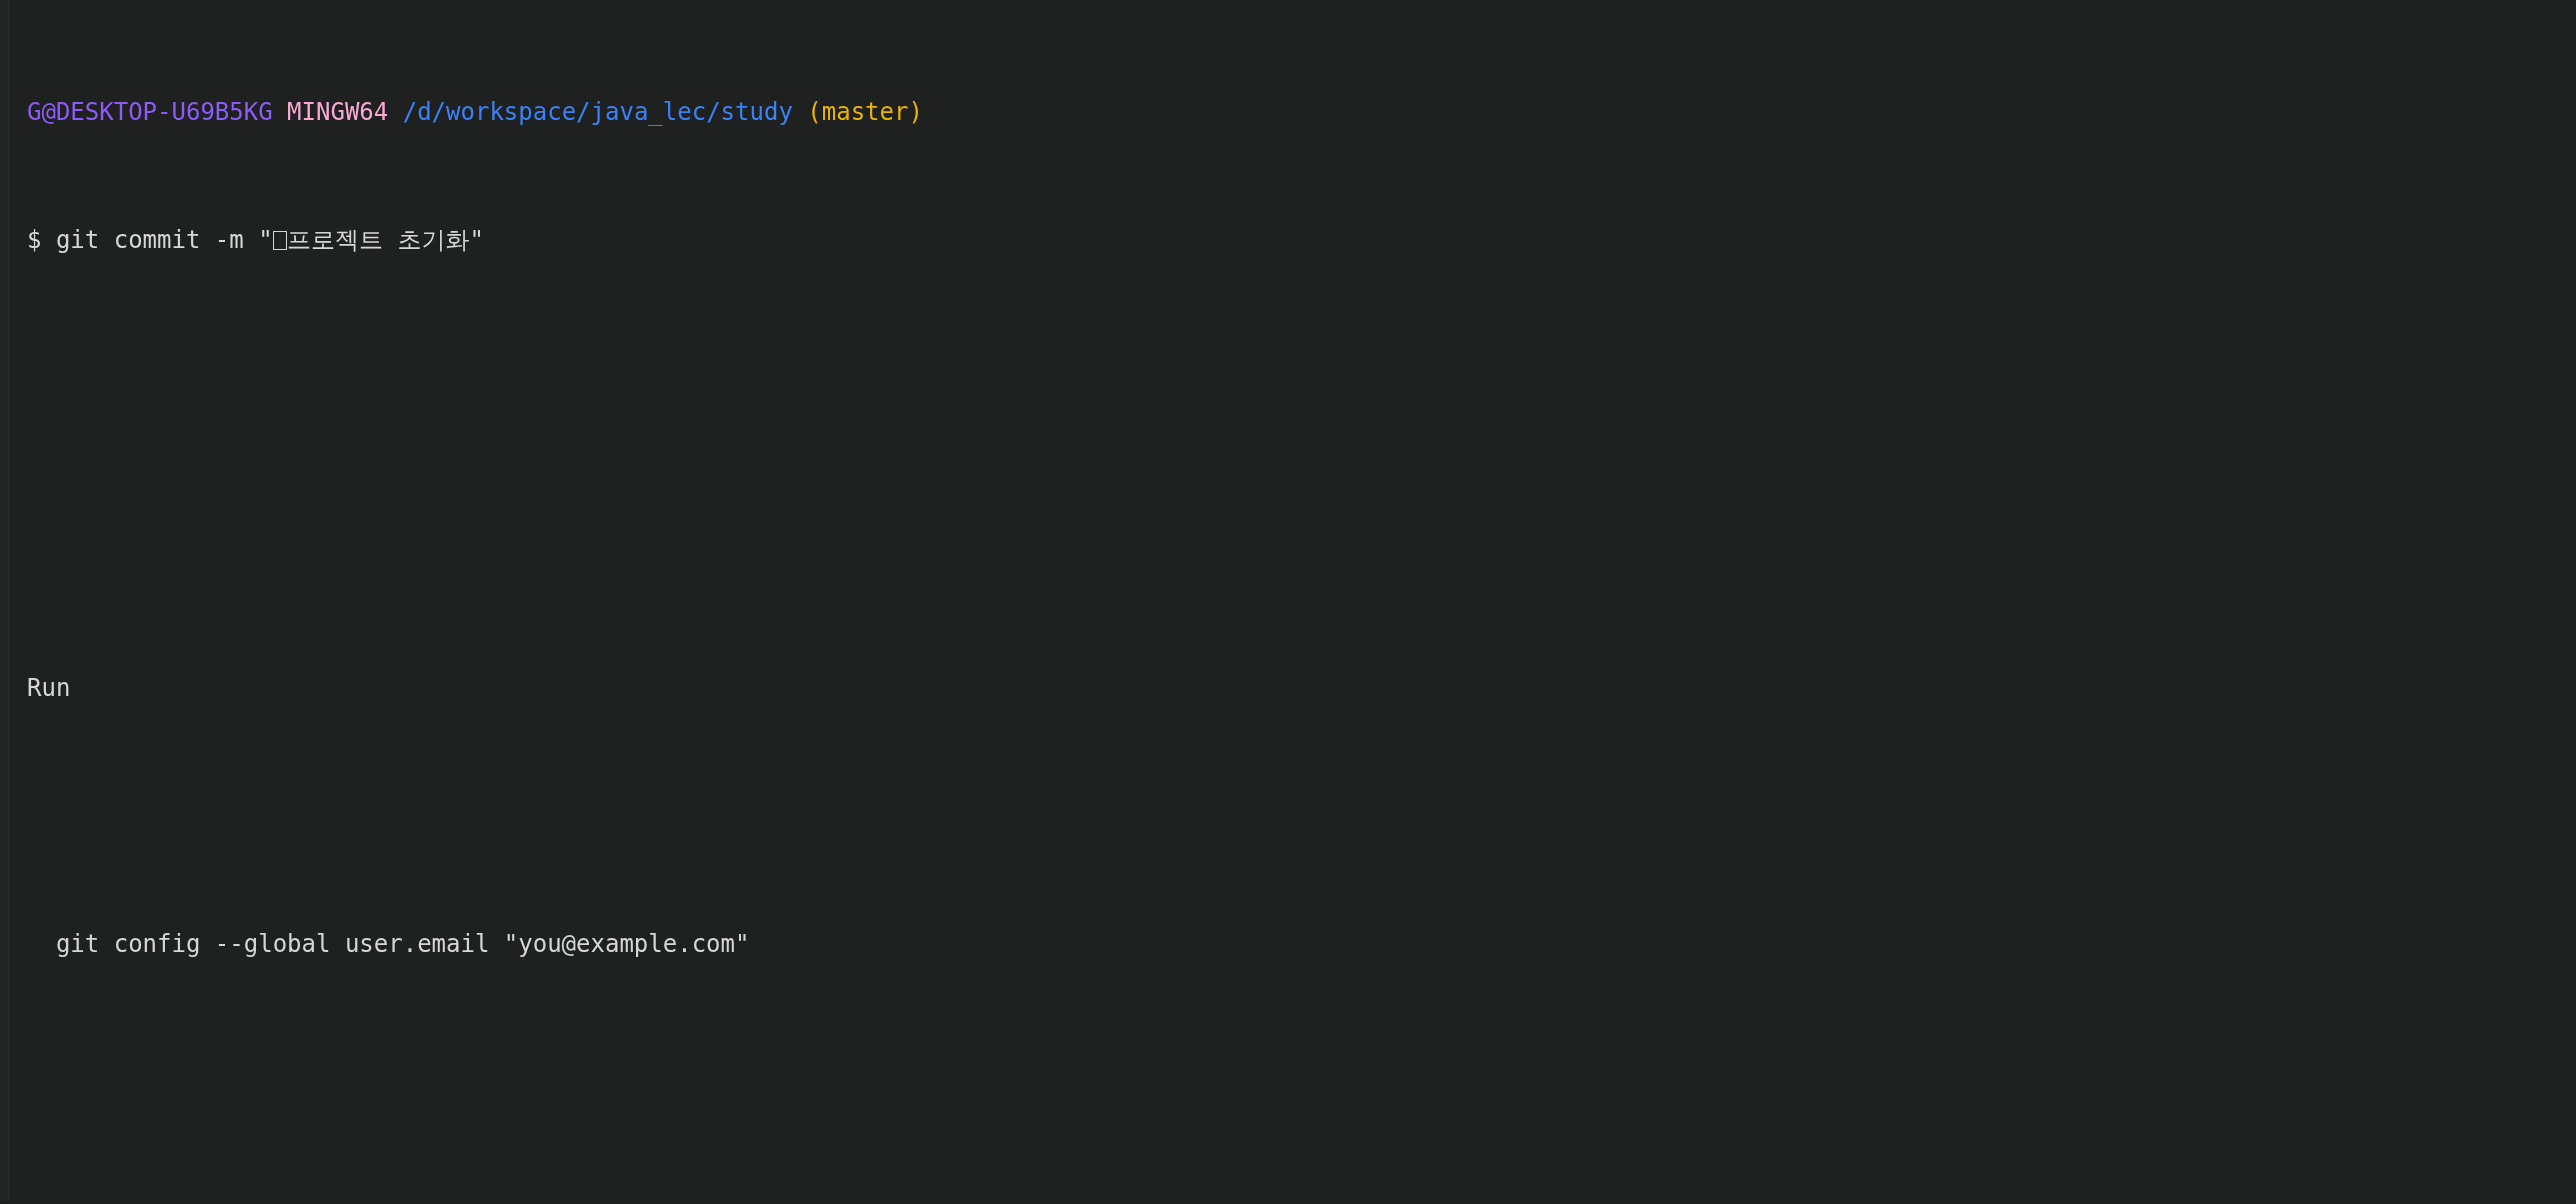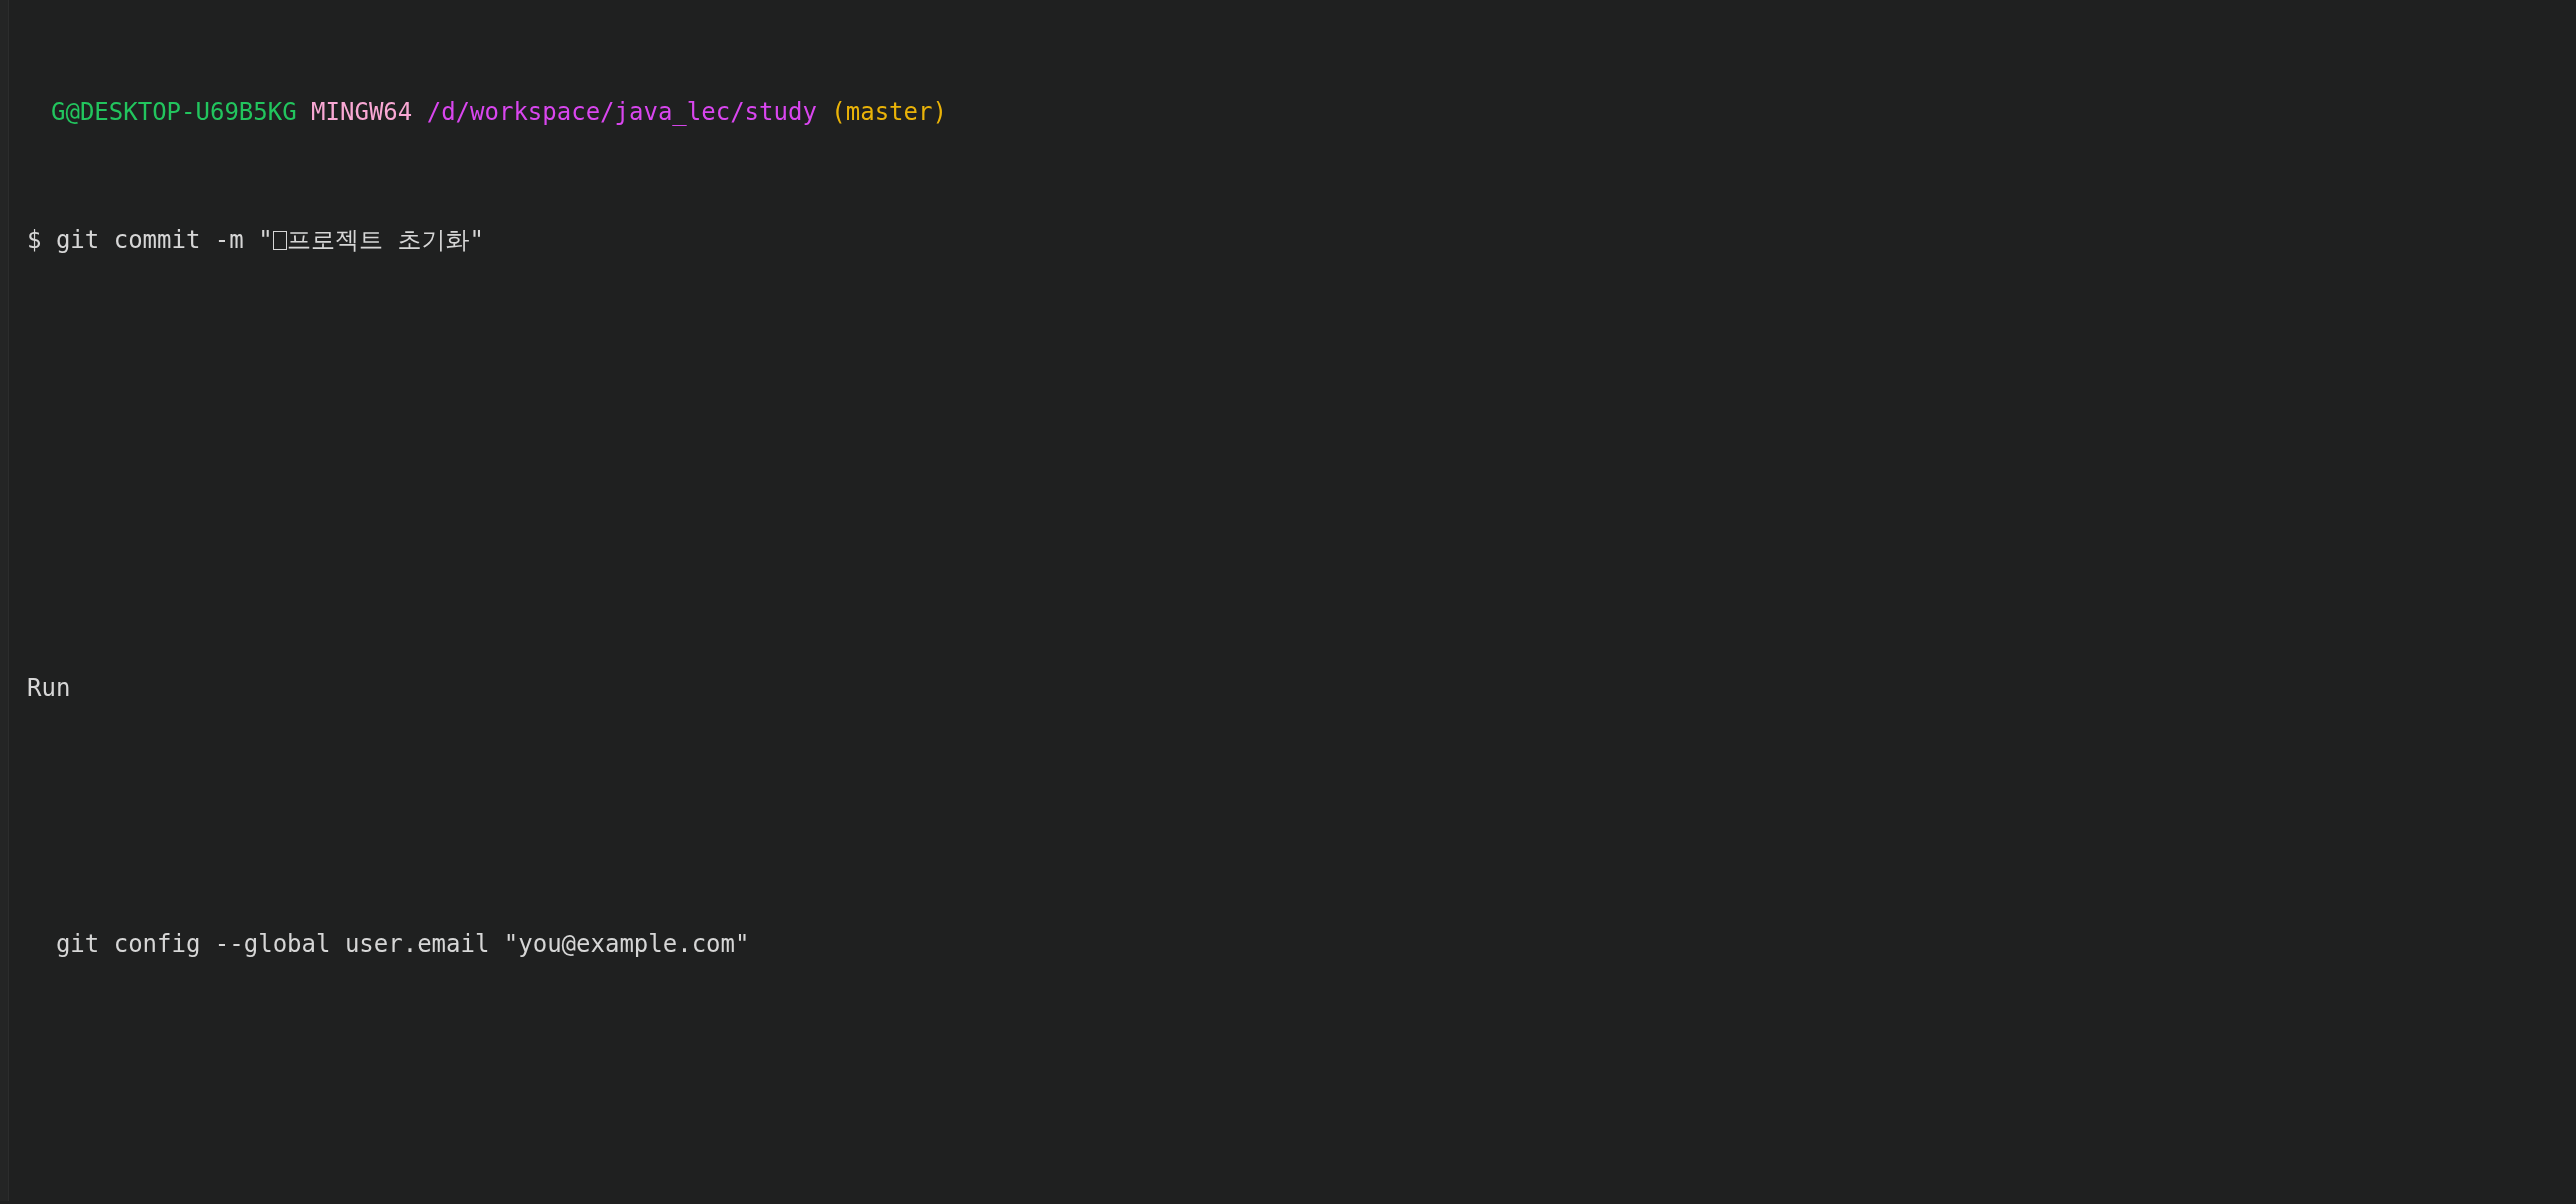--- a/index.html
+++ b/index.html
@@ -54,23 +54,23 @@
     height: 32px;
     white-space: pre;
     font-variant-ligatures: none;
   }
 
   .line.blank {
     color: transparent;
   }
 
   
-  .c-green   { color: #22c55e; margin-left: 24px; }
+  .c-green   { color: #8b5cf6; }
   .c-purple  { color: #f9a8d4; text-align: right; }
-  .c-yellow  { color: #d946ef; }
+  .c-yellow  { color: #3b82f6; }
   .c-cyan    { color: #eab308; }
   .c-default { color: #d6d6d6; }
 
   .tofu {
     display: inline-block;
     width: 0.58em;
     height: 0.78em;
     border: 1.3px solid #d6d6d6;
     box-sizing: border-box;
     vertical-align: -0.08em;

